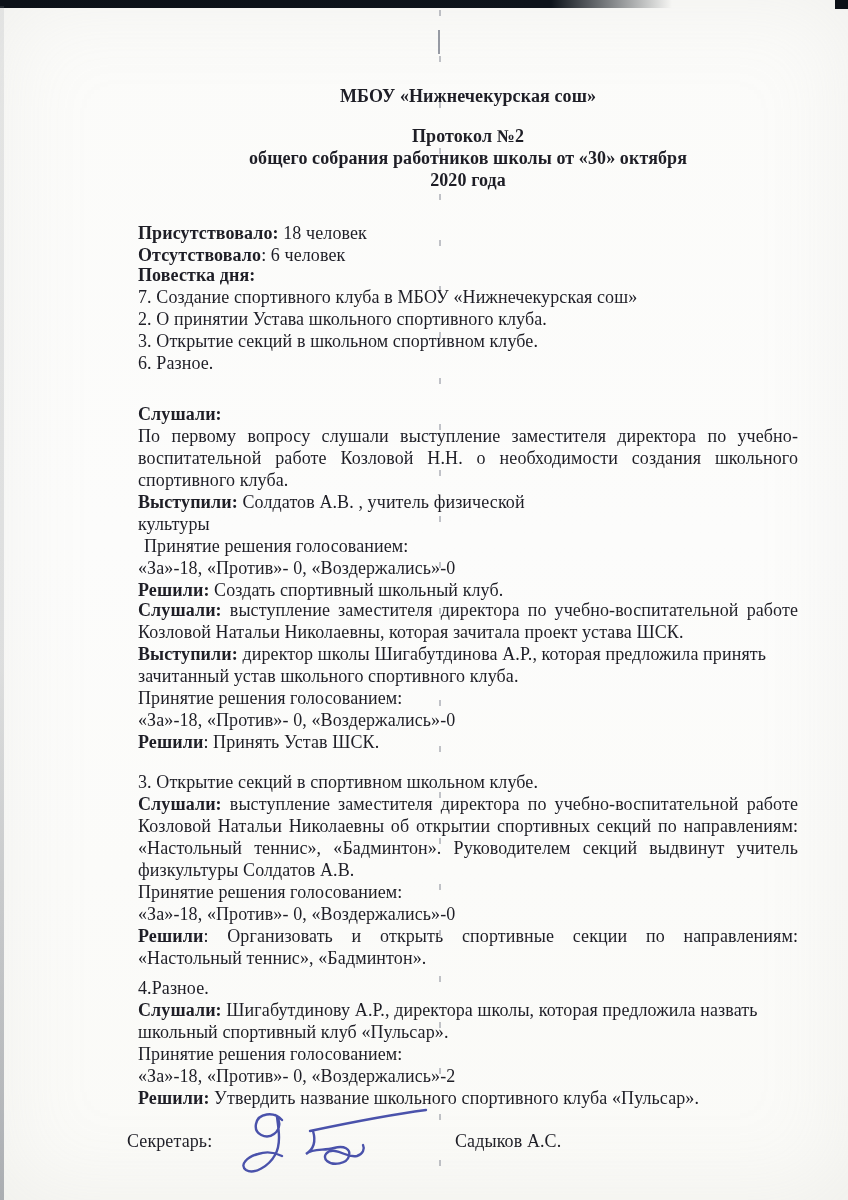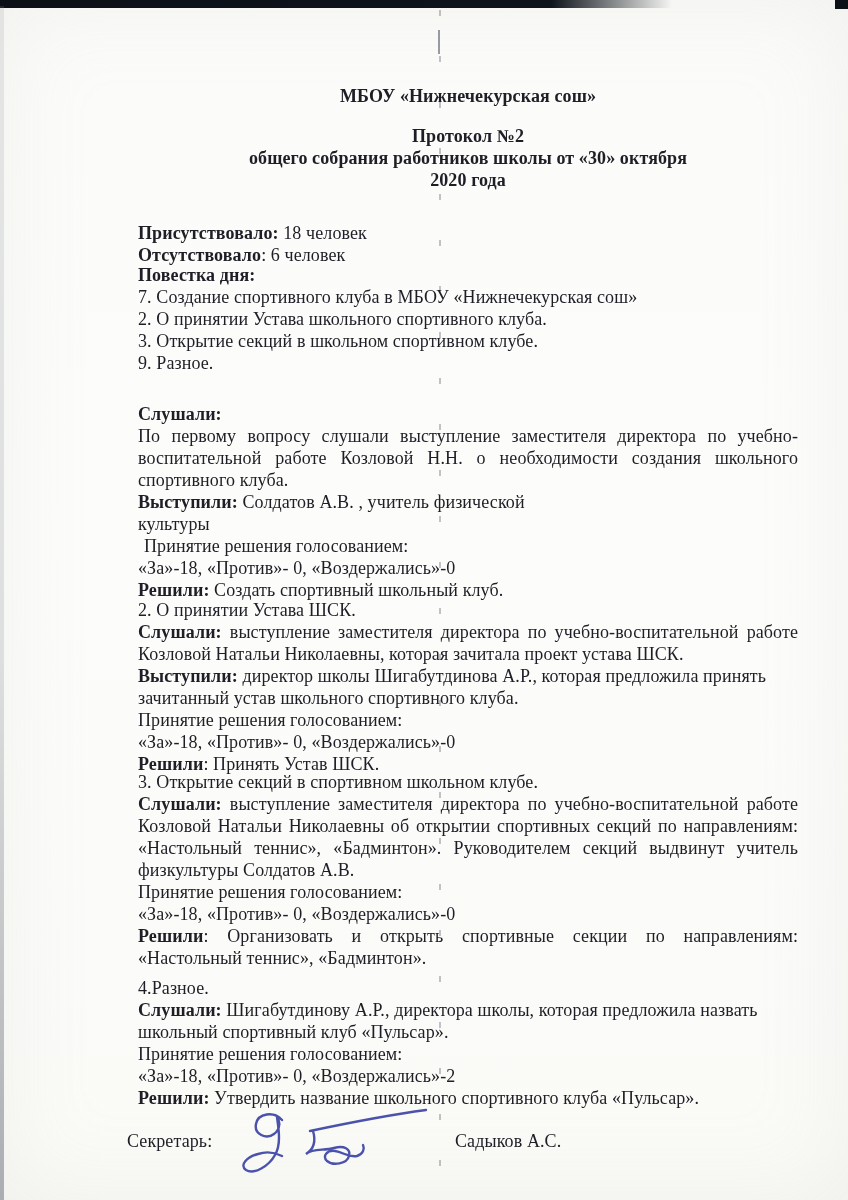--- a/index.html
+++ b/index.html
@@ -68,35 +68,34 @@
   <div class="block" style="top:222px">
     <div><b>Присутствовало:</b><span> 18 человек</span></div>
     <div><b>Отсутствовало</b><span>: 6 человек</span></div>
   </div>
 
   <div class="block" style="top:264px">
     <div><b>Повестка дня:</b></div>
     <div>7. Создание спортивного клуба в МБОУ «Нижнечекурская сош»</div>
     <div>2. О принятии Устава школьного спортивного клуба.</div>
     <div>3. Открытие секций в школьном спортивном клубе.</div>
-    <div>9. Разное.</div>
+    <div>6. Разное.</div>
   </div>
 
   <div class="block" style="top:403px">
     <div><b>Слушали:</b></div>
     <div class="justify">По первому вопросу слушали выступление заместителя директора по учебно-воспитательной работе Козловой Н.Н. о необходимости создания школьного спортивного клуба.</div>
     <div><b>Выступили:</b><span> Солдатов А.В. , учитель физической</span></div>
     <div>культуры</div>
     <div class="indent">Принятие решения голосованием:</div>
     <div>«За»-18, «Против»- 0, «Воздержались»-0</div>
     <div><b>Решили:</b><span> Создать спортивный школьный клуб.</span></div>
   </div>
 
   <div class="block" style="top:599px">
-    <div>2. О принятии Устава ШСК.</div>
     <div class="justify"><b>Слушали:</b><span> выступление заместителя директора по учебно-воспитательной работе Козловой Натальи Николаевны, которая зачитала проект устава ШСК.</span></div>
     <div><b>Выступили:</b><span> директор школы Шигабутдинова А.Р.,  которая  предложила принять</span></div>
     <div>зачитанный устав школьного спортивного клуба.</div>
     <div>Принятие решения голосованием:</div>
     <div>«За»-18, «Против»- 0, «Воздержались»-0</div>
     <div><b>Решили</b><span>: Принять Устав ШСК.</span></div>
   </div>
 
   <div class="block" style="top:771px">
     <div>3. Открытие секций в спортивном школьном клубе.</div>

